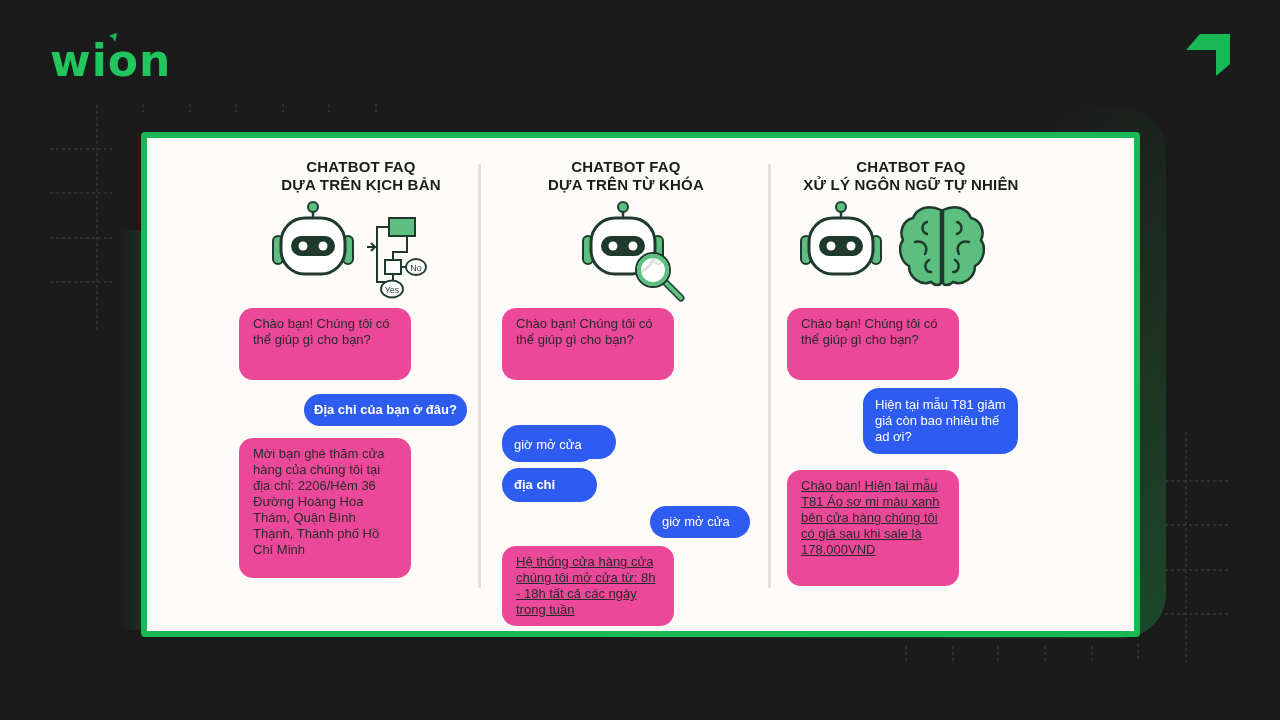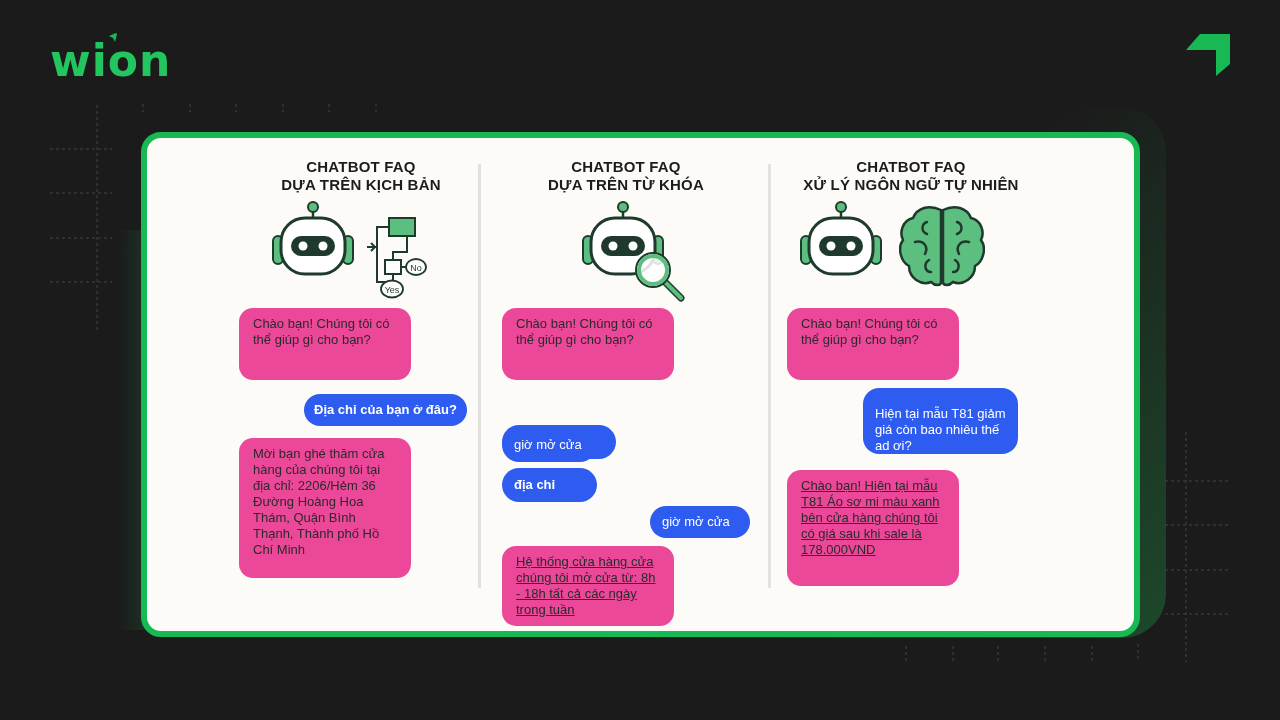--- a/index.html
+++ b/index.html
@@ -24,21 +24,21 @@
     position: absolute; left: 118px; top: 108px; width: 1048px; height: 530px;
     border-radius: 44px;
     background: linear-gradient(135deg, rgba(30,120,60,0.0) 0%, rgba(30,120,60,0.0) 60%, rgba(30,110,55,0.55) 100%);
   }
   .glow2 {
     position: absolute; left: 118px; top: 230px; width: 40px; height: 400px;
     background: linear-gradient(90deg, rgba(20,60,35,0) 0%, rgba(30,90,50,0.5) 100%);
   }
   .card {
     position: absolute; left: 141px; top: 132px; width: 999px; height: 505px;
-    background: #fcfbf8; border: 6px solid #18b955; border-radius: 20px;
+    background: #fcfbf8; border: 6px solid #18b955; border-radius: 4px;
   }
   .col-title {
     position: absolute; width: 260px; text-align: center;
     font-weight: bold; font-size: 15px; line-height: 18px; color: #1c1c1c;
     letter-spacing: 0.2px;
   }
   .divider { position: absolute; width: 3px; background: #e3e1dd; }
   .bubble {
     position: absolute; font-size: 13px; line-height: 16px;
     border-radius: 14px; padding: 8px 14px;
@@ -180,15 +180,15 @@
       <path d="M28,18 C22,20 22,28 28,30"></path>
       <path d="M16,38 C24,36 30,42 26,50"></path>
       <path d="M30,56 C24,60 26,68 32,68"></path>
       <path d="M58,18 C64,20 64,28 58,30"></path>
       <path d="M70,38 C62,36 56,42 60,50"></path>
       <path d="M56,56 C62,60 60,68 54,68"></path>
     </g>
   </svg>
 
   <div class="bubble bot" style="left:640px; top:170px; width:172px; height:72px;">Chào bạn! Chúng tôi có thể giúp gì cho bạn?</div>
-  <div class="bubble user" style="left:716px; top:250px; width:155px; height:66px; padding:18px 12px;">Hiện tại mẫu T81 giảm giá còn bao nhiêu thế ad ơi?</div>
+  <div class="bubble user" style="left:716px; top:250px; width:155px; height:66px; padding:9px 12px;">Hiện tại mẫu T81 giảm giá còn bao nhiêu thế ad ơi?</div>
   <div class="bubble bot" style="left:640px; top:332px; width:172px; height:116px;text-decoration:underline;">Chào bạn! Hiện tại mẫu T81 Áo sơ mi màu xanh bên cửa hàng chúng tôi có giá sau khi sale là 178.000VND</div>
 </div>
 
 </body></html>

